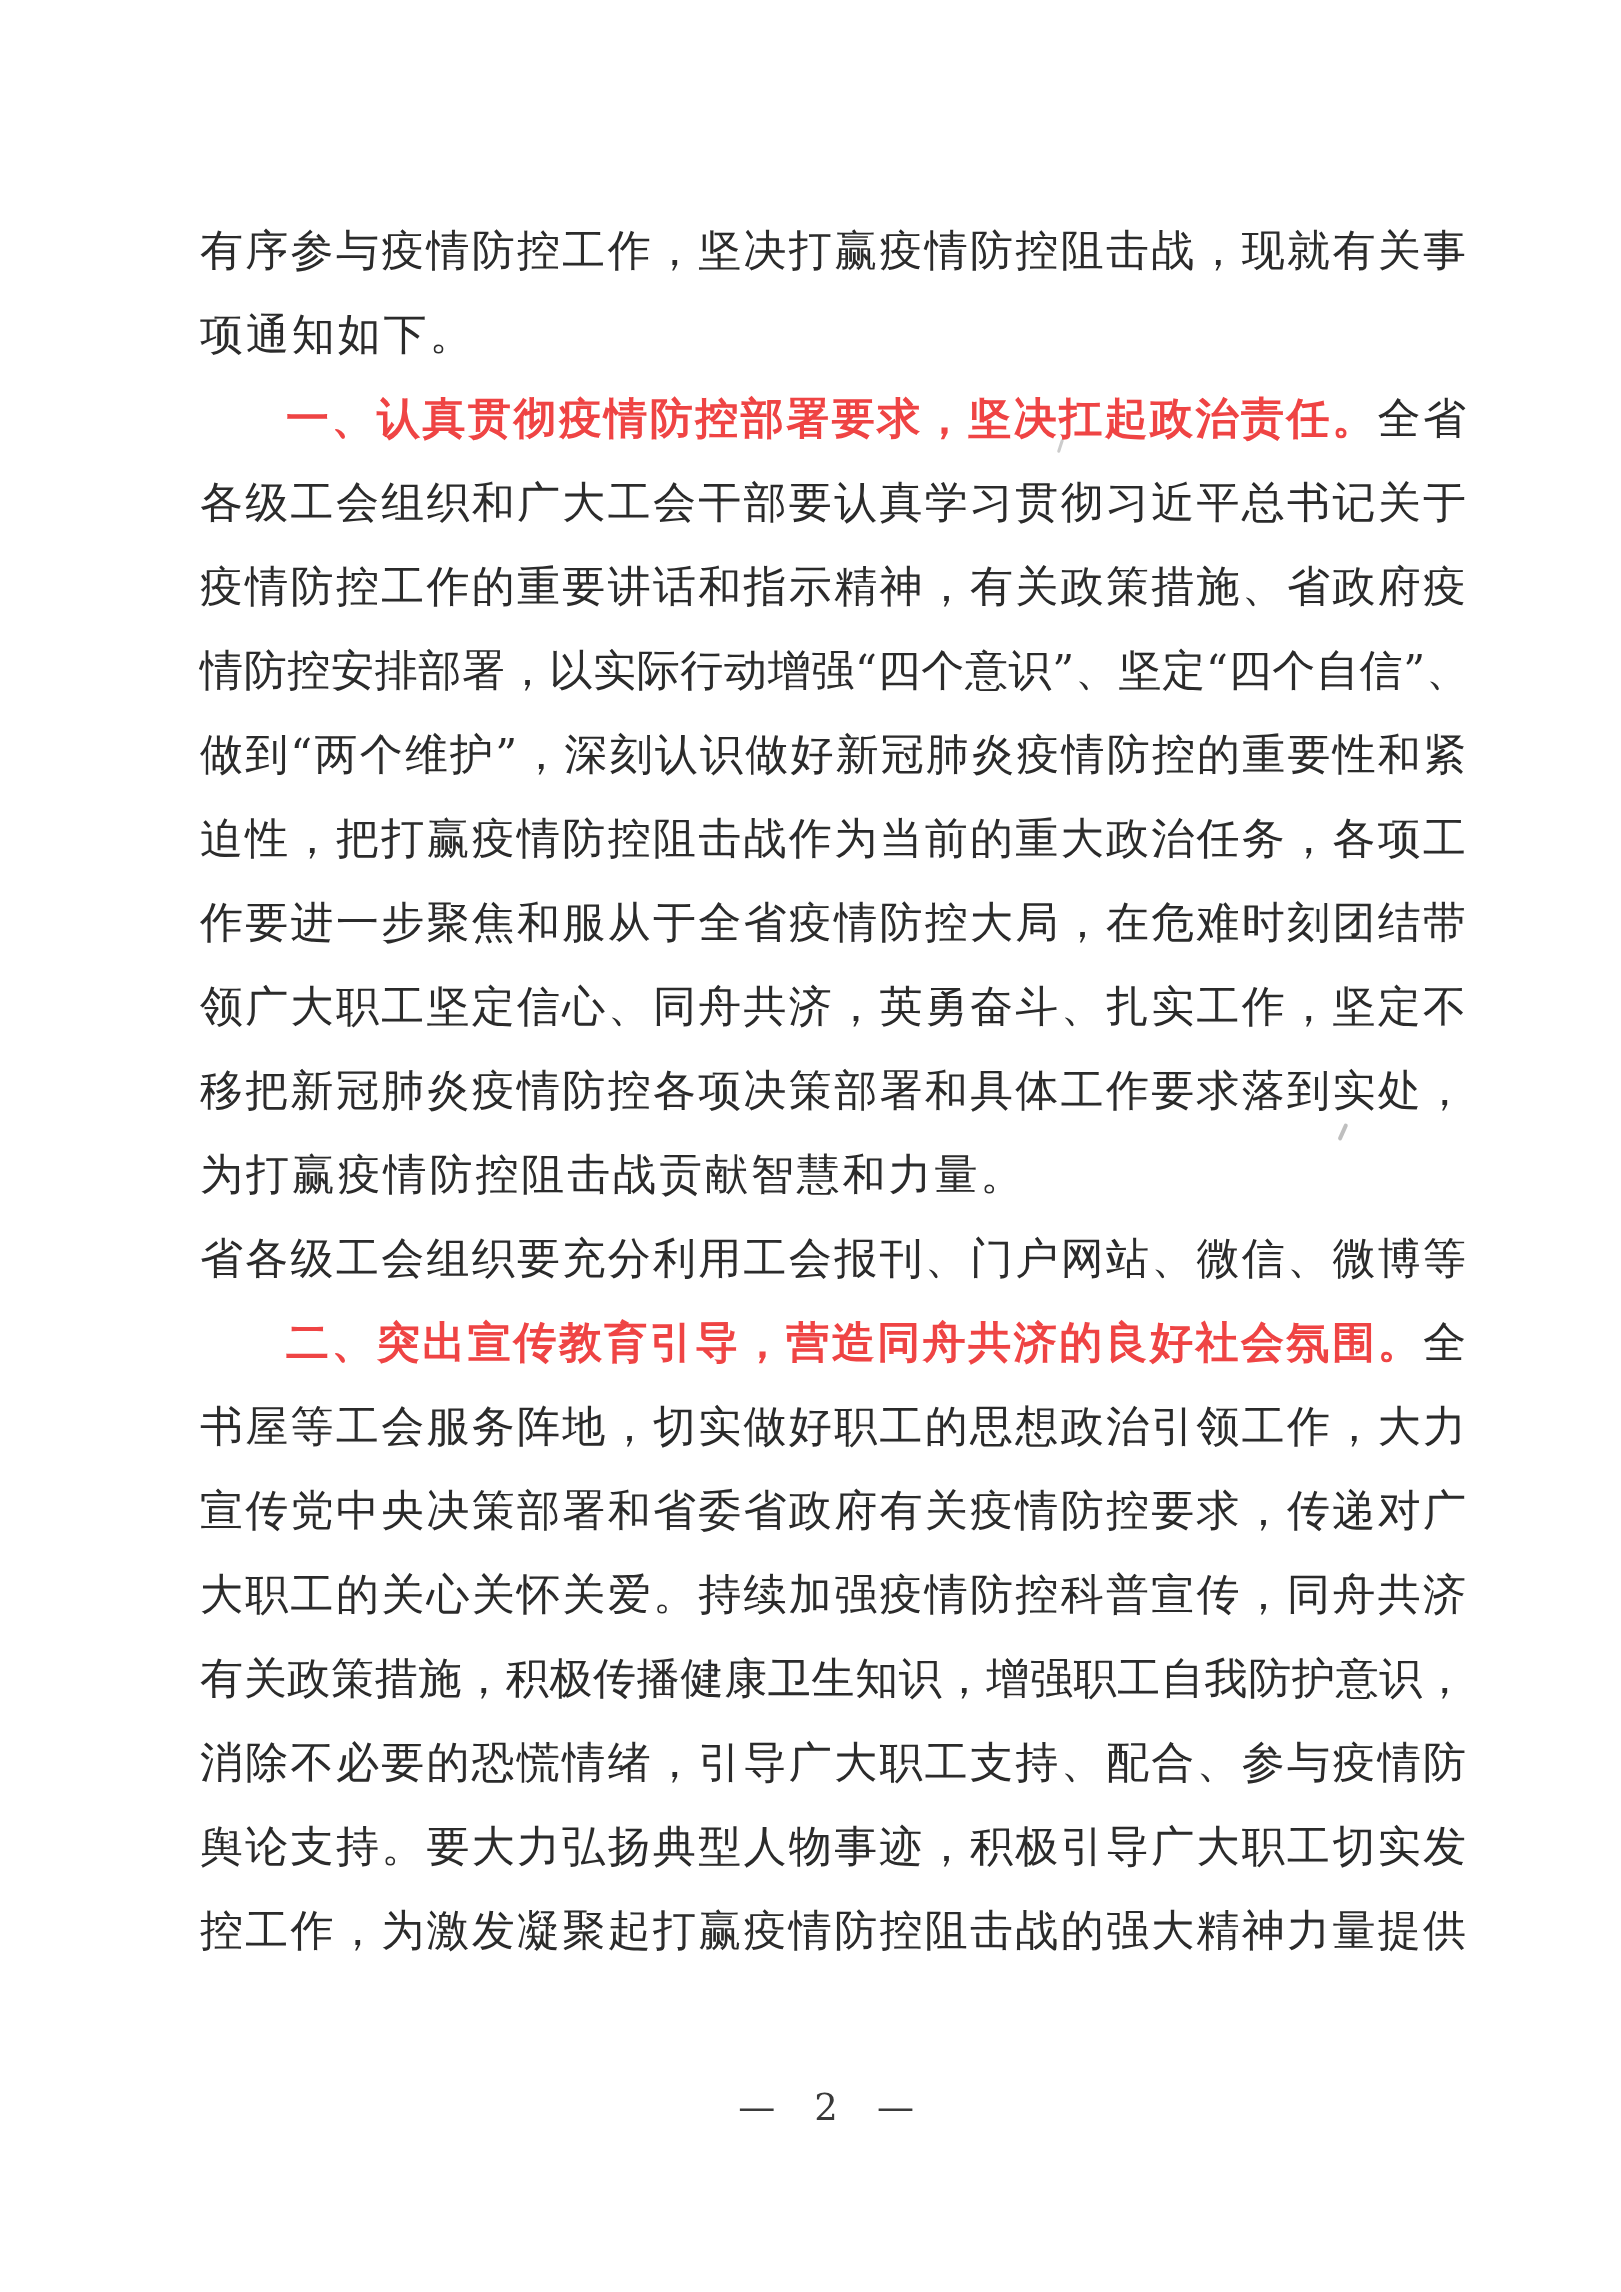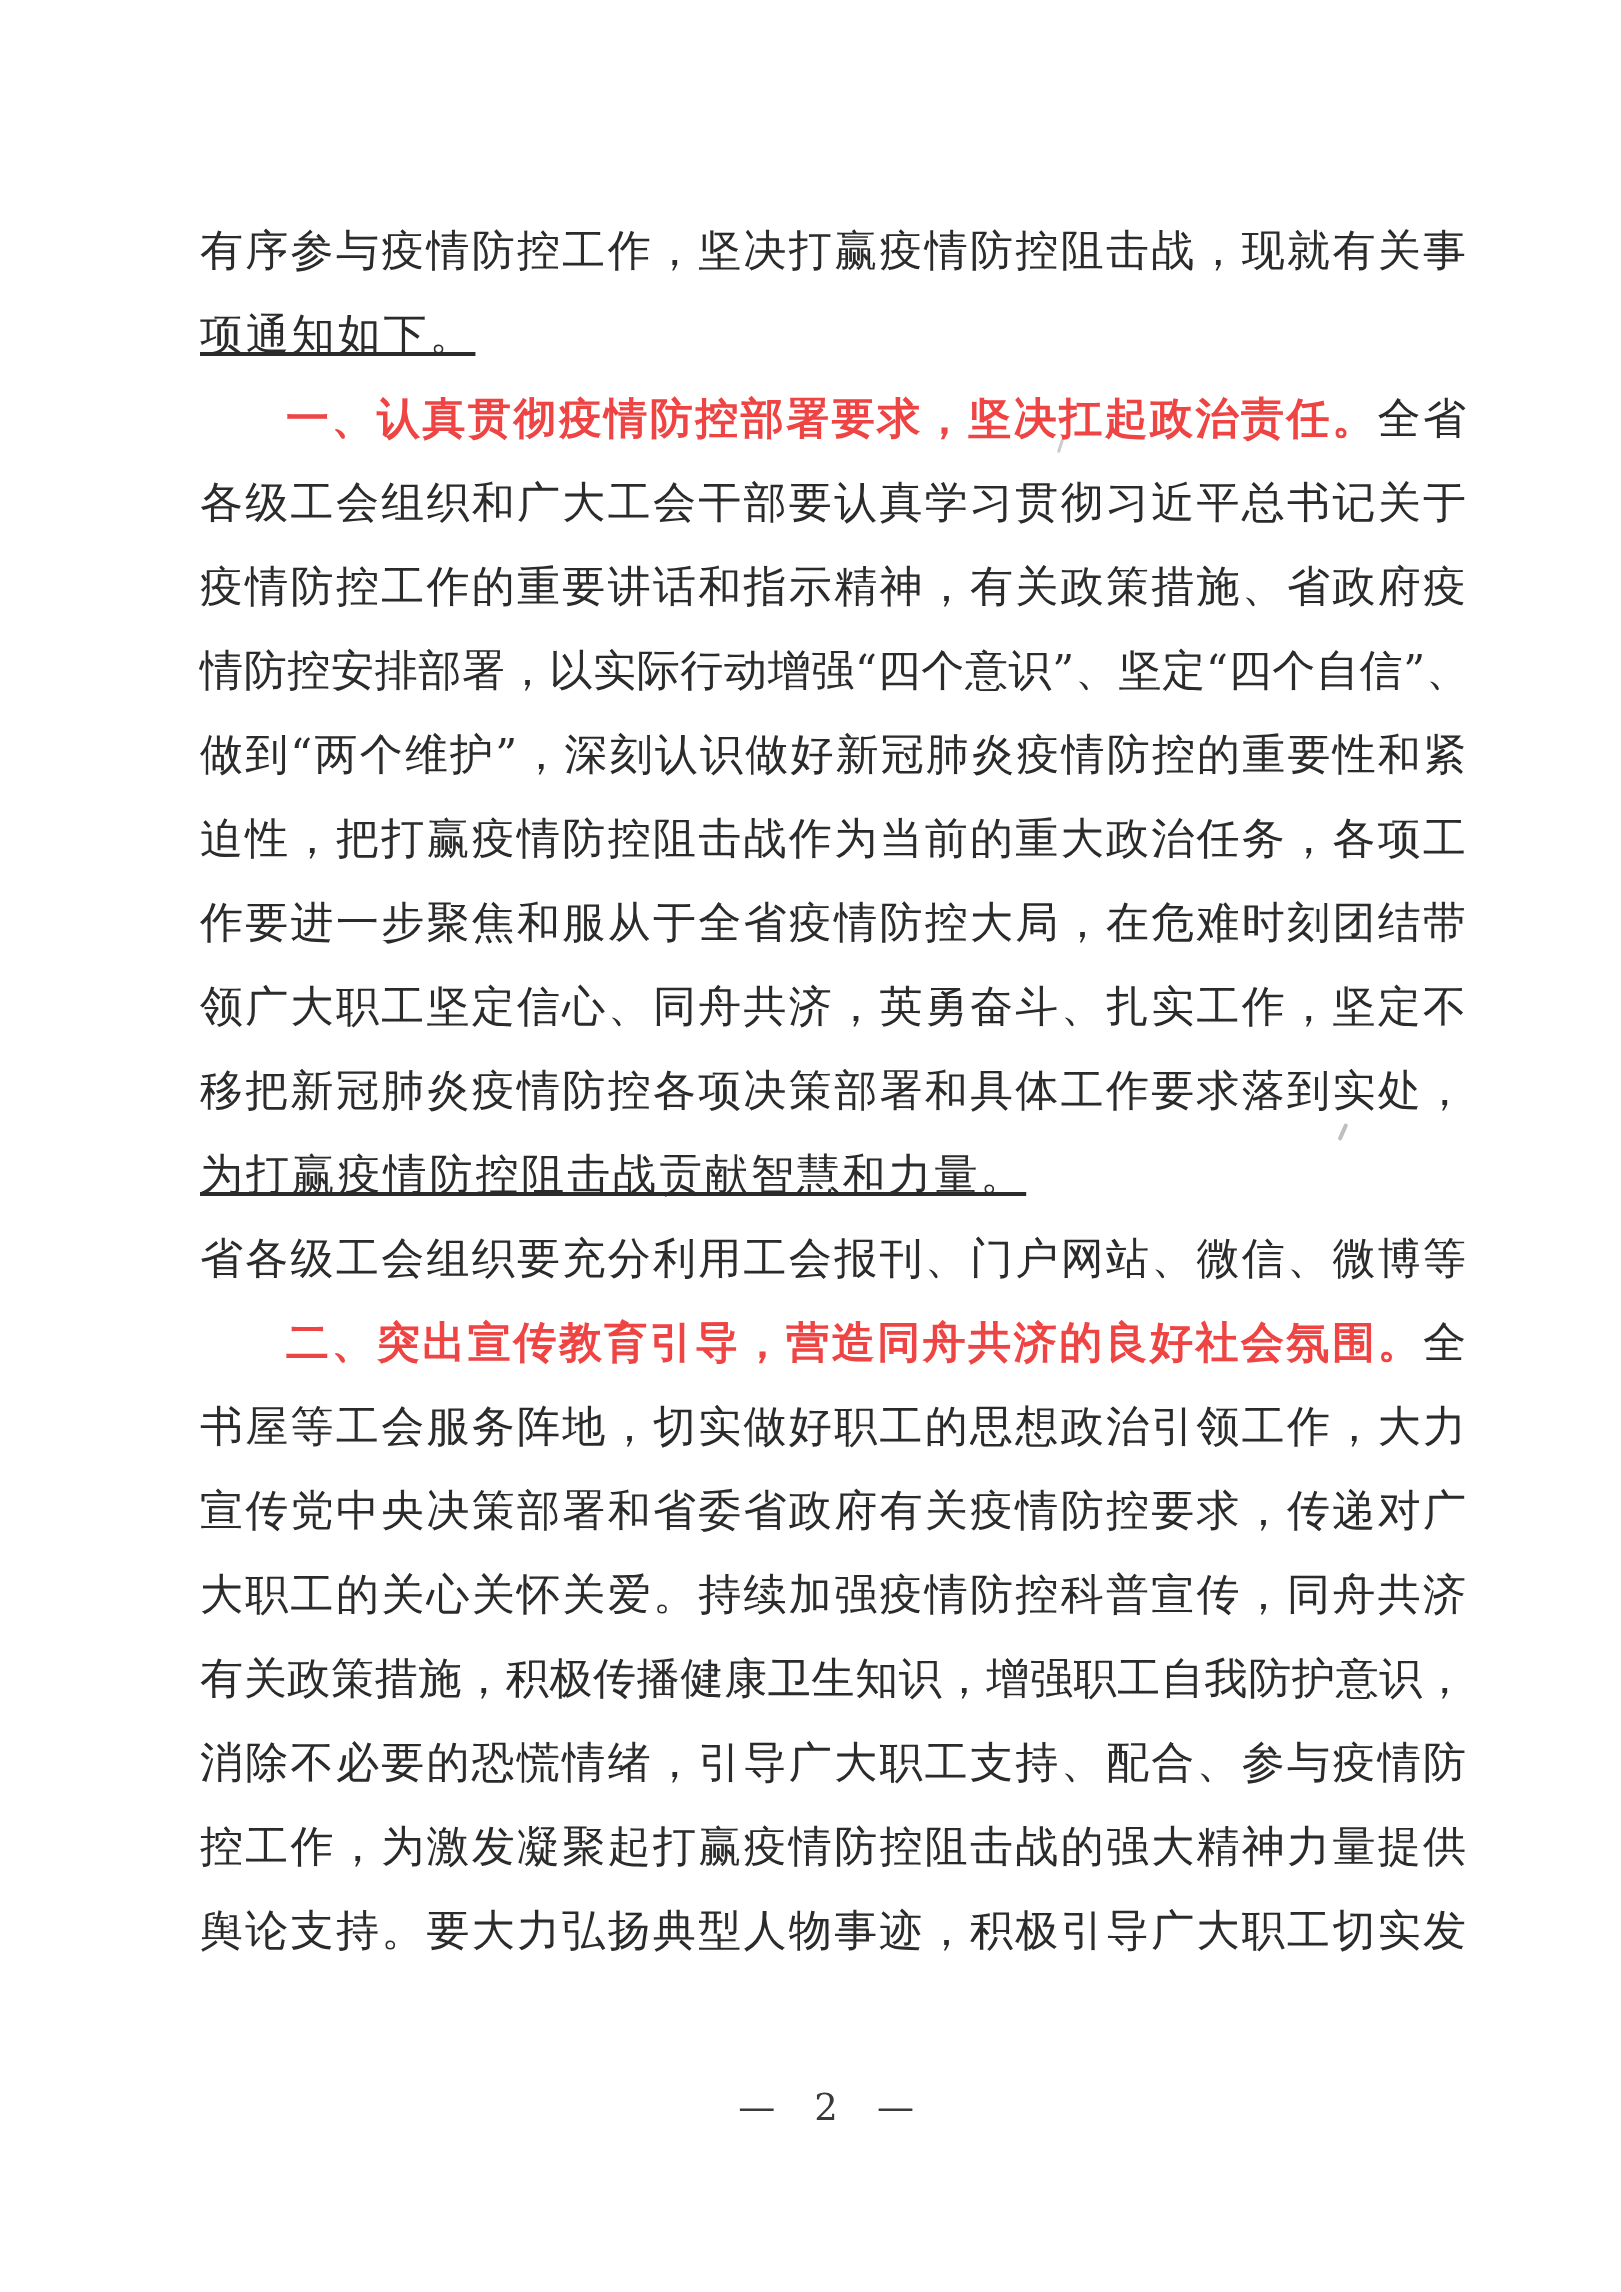--- a/index.html
+++ b/index.html
@@ -29,21 +29,20 @@
     line-height: 84px;
     height: 84px;
     text-align: justify;
     text-align-last: justify;
     letter-spacing: 0;
   }
   .line.para-end {
     text-align: left;
     text-align-last: left;
     letter-spacing: 2.9px;
-    text-decoration: underline;
   }
   .line.indent {
     text-indent: 86px;
   }
   .line.tight {
     letter-spacing: -2.9px;
   }
   .line .bold {
     font-weight: bold;
     font-family: "DejaVu Sans", "Liberation Sans", sans-serif;
@@ -105,22 +104,22 @@
     <div class="line">领广大职工坚定信心、同舟共济，英勇奋斗、扎实工作，坚定不</div>
     <div class="line">移把新冠肺炎疫情防控各项决策部署和具体工作要求落到实处，</div>
     <div class="line para-end">为打赢疫情防控阻击战贡献智慧和力量。</div>
     <div class="line">省各级工会组织要充分利用工会报刊、门户网站、微信、微博等</div>
     <div class="line indent"><span class="bold">二、突出宣传教育引导，营造同舟共济的良好社会氛围。</span><span>全</span></div>
     <div class="line">书屋等工会服务阵地，切实做好职工的思想政治引领工作，大力</div>
     <div class="line">宣传党中央决策部署和省委省政府有关疫情防控要求，传递对广</div>
     <div class="line">大职工的关心关怀关爱。持续加强疫情防控科普宣传，同舟共济</div>
     <div class="line">有关政策措施，积极传播健康卫生知识，增强职工自我防护意识，</div>
     <div class="line">消除不必要的恐慌情绪，引导广大职工支持、配合、参与疫情防</div>
+    <div class="line">舆论支持。要大力弘扬典型人物事迹，积极引导广大职工切实发</div>
     <div class="line">控工作，为激发凝聚起打赢疫情防控阻击战的强大精神力量提供</div>
-    <div class="line">舆论支持。要大力弘扬典型人物事迹，积极引导广大职工切实发</div>
   </div>
 
   <div class="page-number">— 2 —</div>
 
   <span class="artifact artifact-1"></span>
   <span class="artifact artifact-2"></span>
 
 </div>
 
 

